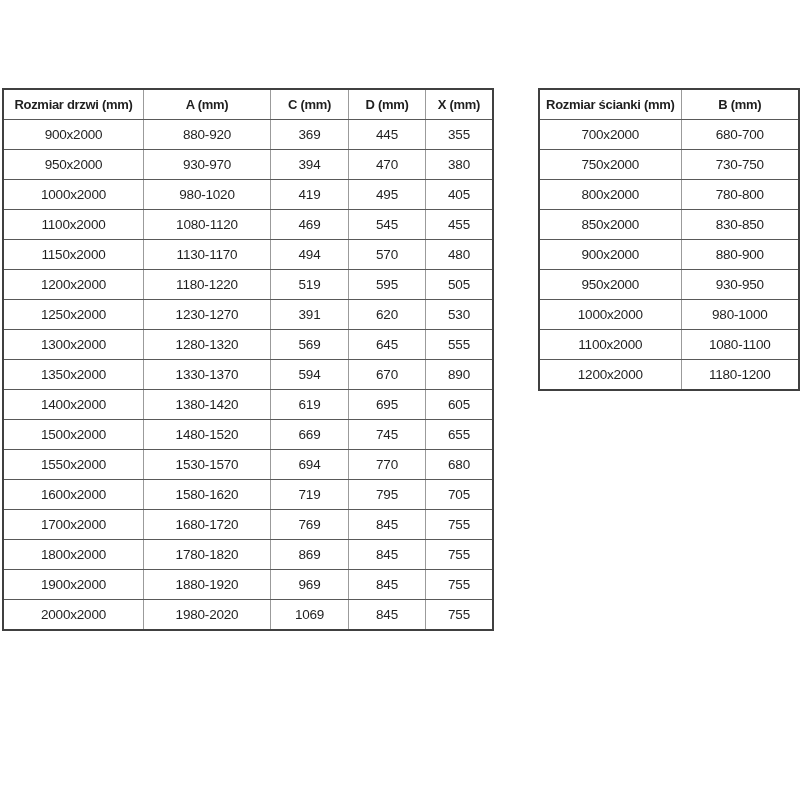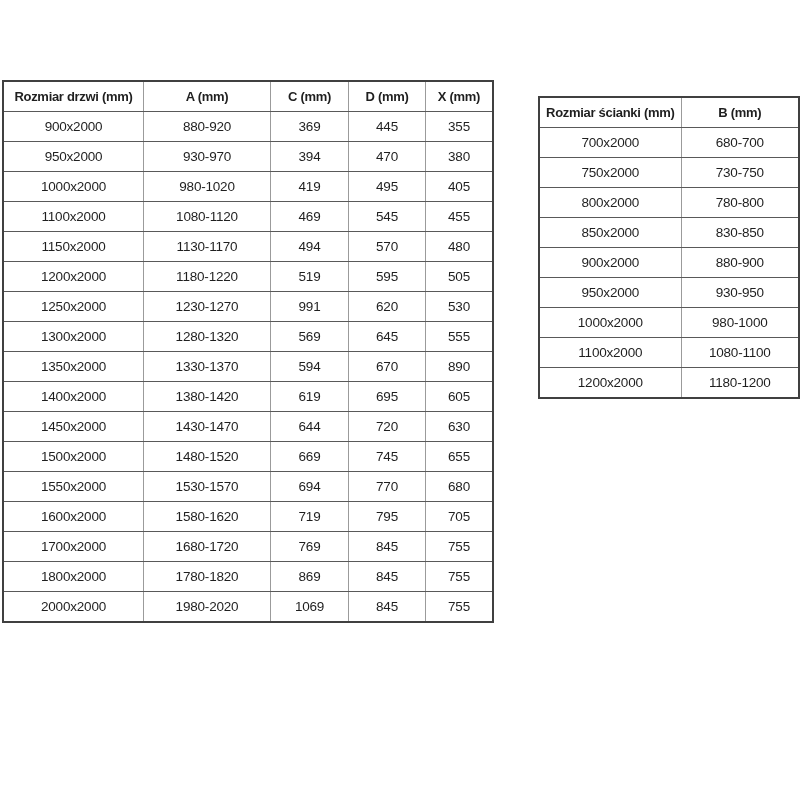--- a/index.html
+++ b/index.html
@@ -11,22 +11,22 @@
     font-family: "Liberation Sans", sans-serif;
   }
   .page {
     position: relative;
     width: 800px;
     height: 800px;
     background: #ffffff;
     overflow: hidden;
   }
   .tbl-wrap { position: absolute; }
-  .tbl-wrap.left-pos  { left: 2px;   top: 80px; border-radius: 26px; }
-  .tbl-wrap.right-pos { left: 538px; top: 96px; border-radius: 15px; }
+  .tbl-wrap.left-pos  { left: 2px;   top: 88px; border-radius: 26px; }
+  .tbl-wrap.right-pos { left: 538px; top: 88px; border-radius: 15px; }
 
   table.spec-table {
     border-collapse: collapse;
     table-layout: fixed;
     background: #ffffff;
     border: 2px solid #404040;
   }
   .spec-table th, .spec-table td {
     padding: 0 2px;
     height: 29px;
@@ -115,21 +115,21 @@
           <tr>
             <td>1200x2000</td>
             <td>1180-1220</td>
             <td>519</td>
             <td>595</td>
             <td>505</td>
           </tr>
           <tr>
             <td>1250x2000</td>
             <td>1230-1270</td>
-            <td>991</td>
+            <td>391</td>
             <td>620</td>
             <td>530</td>
           </tr>
           <tr>
             <td>1300x2000</td>
             <td>1280-1320</td>
             <td>569</td>
             <td>645</td>
             <td>555</td>
           </tr>
@@ -141,27 +141,20 @@
             <td>890</td>
           </tr>
           <tr>
             <td>1400x2000</td>
             <td>1380-1420</td>
             <td>619</td>
             <td>695</td>
             <td>605</td>
           </tr>
           <tr>
-            <td>1450x2000</td>
-            <td>1430-1470</td>
-            <td>644</td>
-            <td>720</td>
-            <td>630</td>
-          </tr>
-          <tr>
             <td>1500x2000</td>
             <td>1480-1520</td>
             <td>669</td>
             <td>745</td>
             <td>655</td>
           </tr>
           <tr>
             <td>1550x2000</td>
             <td>1530-1570</td>
             <td>694</td>
@@ -179,20 +172,27 @@
             <td>1700x2000</td>
             <td>1680-1720</td>
             <td>769</td>
             <td>845</td>
             <td>755</td>
           </tr>
           <tr>
             <td>1800x2000</td>
             <td>1780-1820</td>
             <td>869</td>
+            <td>845</td>
+            <td>755</td>
+          </tr>
+          <tr>
+            <td>1900x2000</td>
+            <td>1880-1920</td>
+            <td>969</td>
             <td>845</td>
             <td>755</td>
           </tr>
           <tr>
             <td>2000x2000</td>
             <td>1980-2020</td>
             <td>1069</td>
             <td>845</td>
             <td>755</td>
           </tr>

